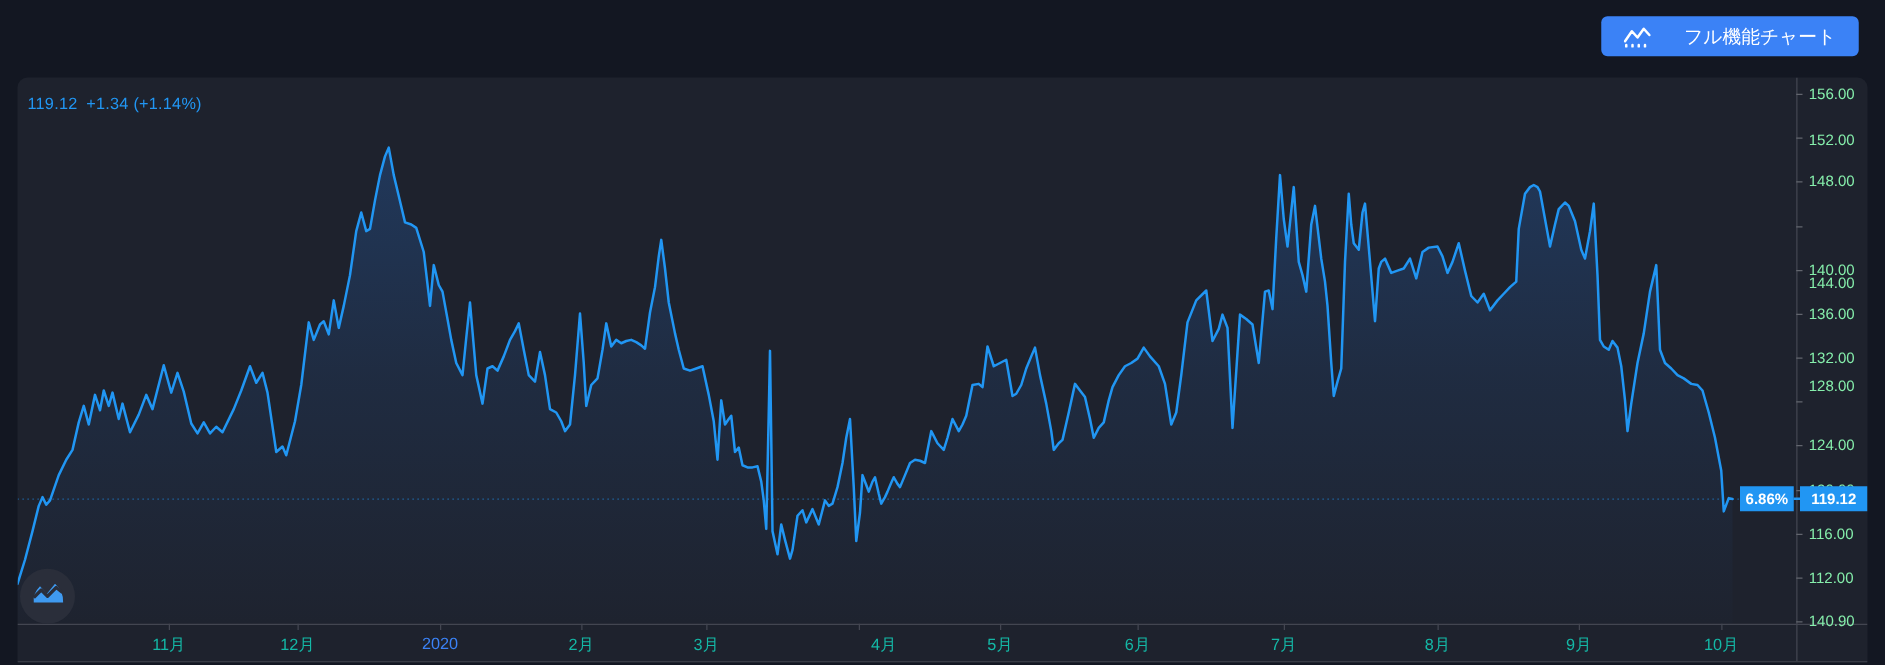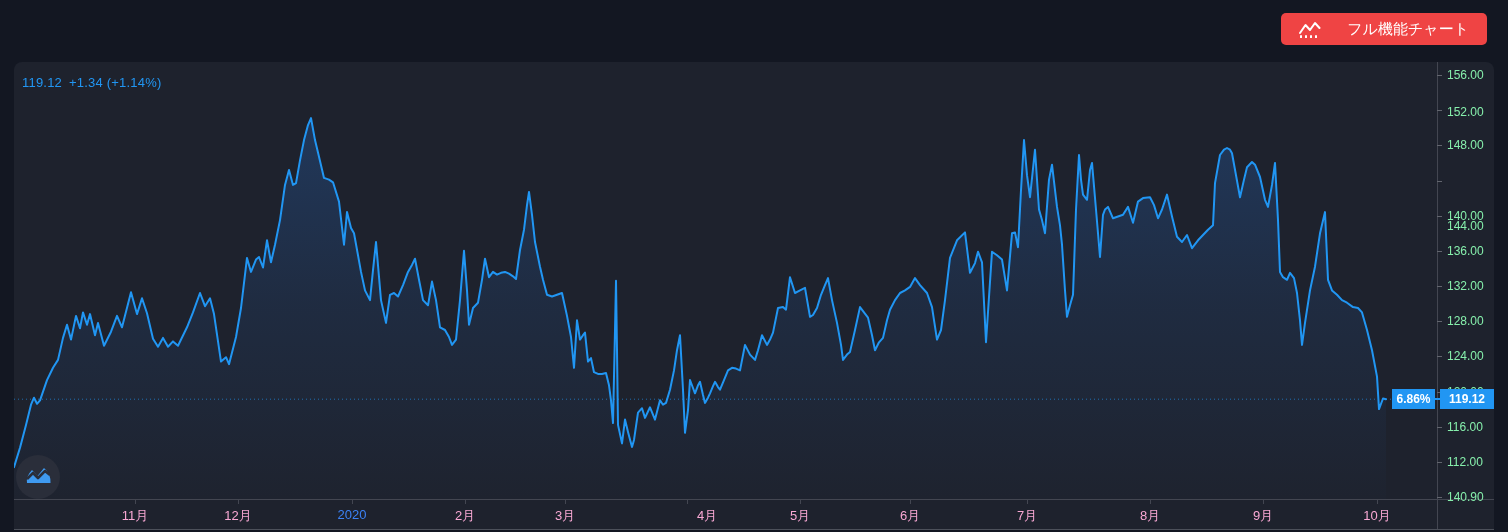--- a/index.html
+++ b/index.html
@@ -11,21 +11,21 @@
     -webkit-font-smoothing:antialiased;
   }
   
   .header { position:absolute; left:0; top:0; width:1508px; height:62px; }
   .page-title {
     position:absolute; left:14px; top:12px;
     font-size:25px; font-weight:500; color:#d5d8e0; letter-spacing:.5px;
   }
   .full-chart-btn {
     position:absolute; right:21px; top:13px; height:32px;
-    background:#ef4444; border:none; border-radius:5px;
+    background:#3b82f6; border:none; border-radius:5px;
     display:flex; align-items:center; gap:26px; padding:0 18px;
     color:#fff; font-size:15px; cursor:pointer;
     font-family:"Liberation Sans","DejaVu Sans",sans-serif;
   }
   .full-chart-btn svg { display:block; }
   
   .panel {
     position:absolute; left:14px; top:62px; width:1480px; height:468px;
     background:#1e222d; border-radius:8px 8px 0 0;
     border-bottom:1px solid #4c505a;
@@ -38,21 +38,21 @@
   .price-scale { position:absolute; left:1423px; top:0; width:57px; height:437px; z-index:3; }
   .ytick {
     position:absolute; left:10px; height:14px; line-height:14px;
     font-size:12px; color:#86efac; white-space:nowrap;
   }
   .ydash { position:absolute; left:0; width:5px; height:1px; background:#62656e; }
   
   .time-scale { position:absolute; left:0; top:437px; width:1480px; height:30px; z-index:3; }
   .xtick {
     position:absolute; top:8px; transform:translateX(-50%);
-    font-size:13px; color:#f9a8d4; white-space:nowrap;
+    font-size:13px; color:#14b8a6; white-space:nowrap;
   }
   .xtick.year { color:#3b82f6; }
   .xdash { position:absolute; top:0; width:1px; height:5px; background:#434651; }
   
   .legend {
     position:absolute; left:8px; top:13px; z-index:4;
     font-size:13px; color:#2196f3; letter-spacing:.2px;
   }
   .legend .chg { margin-left:7px; }
   
@@ -119,21 +119,21 @@
       <div class="ytick" style="top: 76px;">148.00</div>
       <div class="ydash" style="top: 119px;"></div>
       <div class="ytick" style="top: 121px; margin-top: 36px;">144.00</div>
       <div class="ydash" style="top: 154px;"></div>
       <div class="ytick" style="top: 147px;">140.00</div>
       <div class="ydash" style="top: 189px;"></div>
       <div class="ytick" style="top: 182px;">136.00</div>
       <div class="ydash" style="top: 224px;"></div>
       <div class="ytick" style="top: 217px;">132.00</div>
       <div class="ydash" style="top: 259px;"></div>
-      <div class="ytick" style="top: 252px; text-align: center;">128.00</div>
+      <div class="ytick" style="top: 240px; text-align: center;">128.00</div>
       <div class="ydash" style="top: 294px;"></div>
       <div class="ytick" style="top: 287px;">124.00</div>
       <div class="ydash" style="top: 330px;"></div>
       <div class="ytick" style="top: 323px;">120.00</div>
       <div class="ydash" style="top: 365px;"></div>
       <div class="ytick" style="top: 358px;">116.00</div>
       <div class="ydash" style="top: 400px;"></div>
       <div class="ytick" style="top: 393px;">112.00</div>
       <div class="ydash" style="top: 435px;"></div>
       <div class="ytick" style="top: 428px;">140.90</div>

